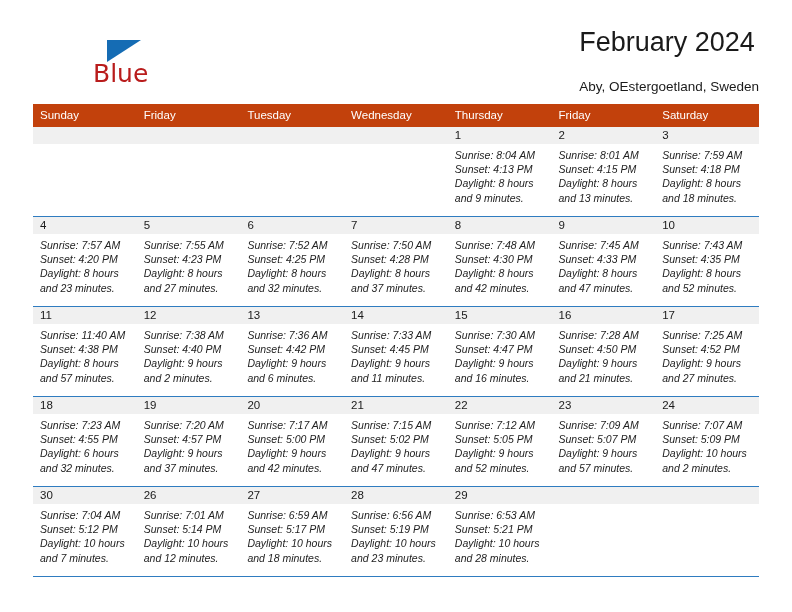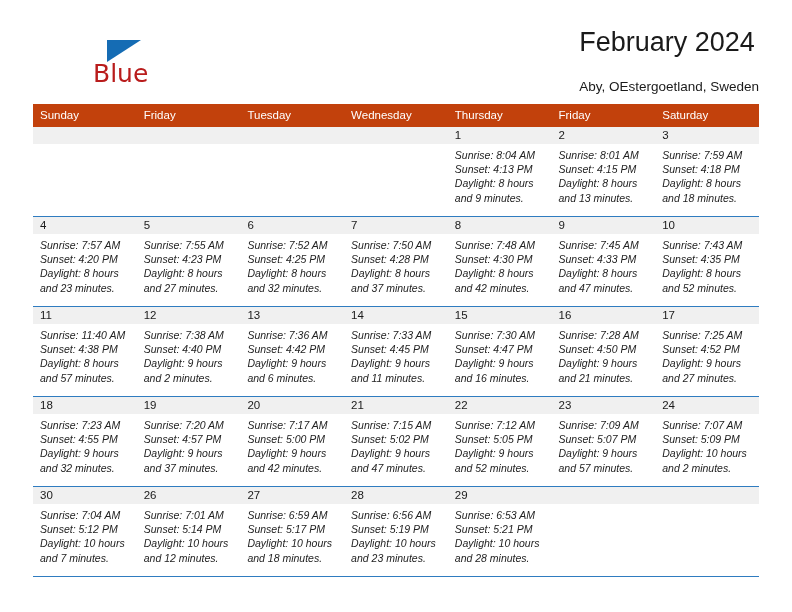--- a/index.html
+++ b/index.html
@@ -377,21 +377,21 @@
             </div>
           </td>
         </tr>
         <tr>
           <td>
             <div class="cell">
               <div class="daynum-band">18</div>
               <div class="cell-body">
                 <div>Sunrise: 7:23 AM</div>
                 <div>Sunset: 4:55 PM</div>
-                <div class="dl">Daylight: 9 hours and 32 minutes.</div>
+                <div class="dl">Daylight: 6 hours and 32 minutes.</div>
               </div>
             </div>
           </td>
           <td>
             <div class="cell">
               <div class="daynum-band">19</div>
               <div class="cell-body">
                 <div>Sunrise: 7:20 AM</div>
                 <div>Sunset: 4:57 PM</div>
                 <div class="dl">Daylight: 9 hours and 37 minutes.</div>

